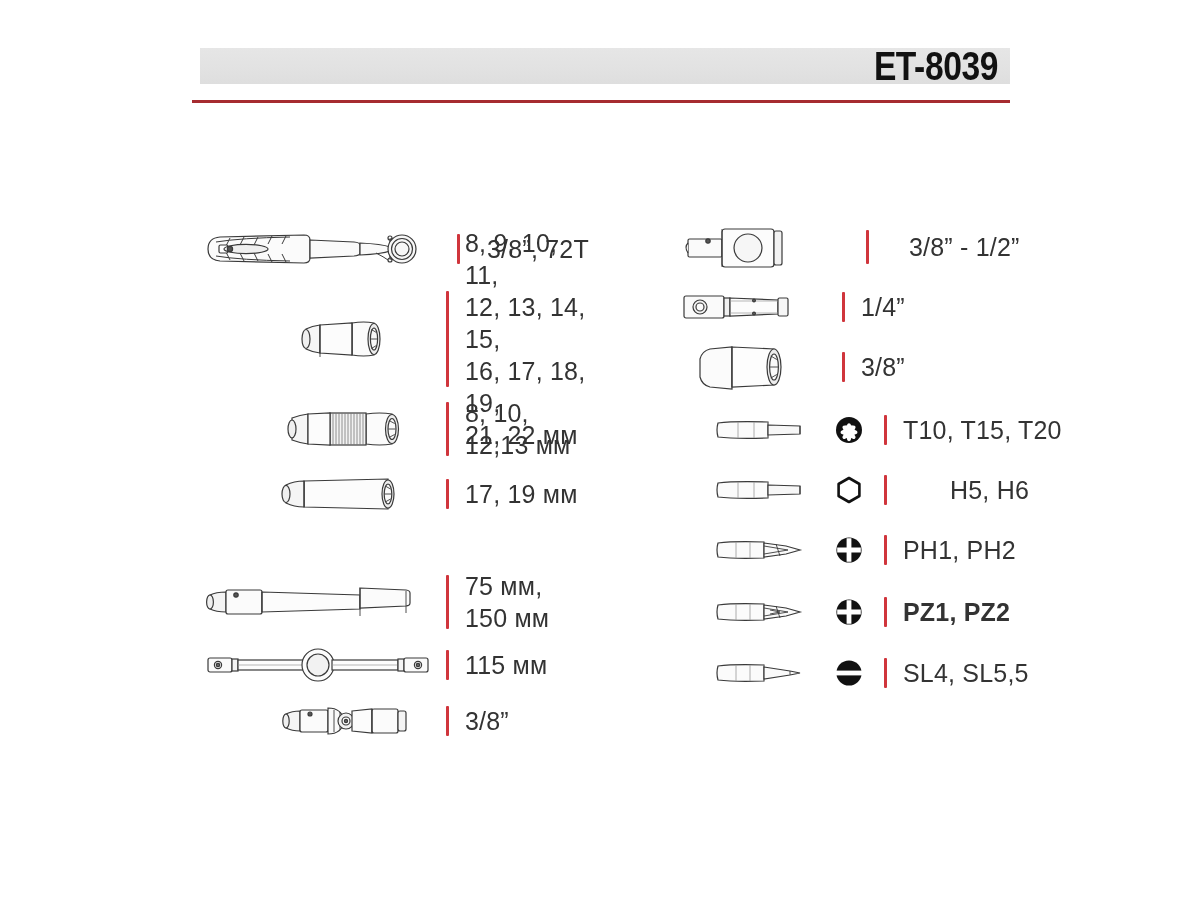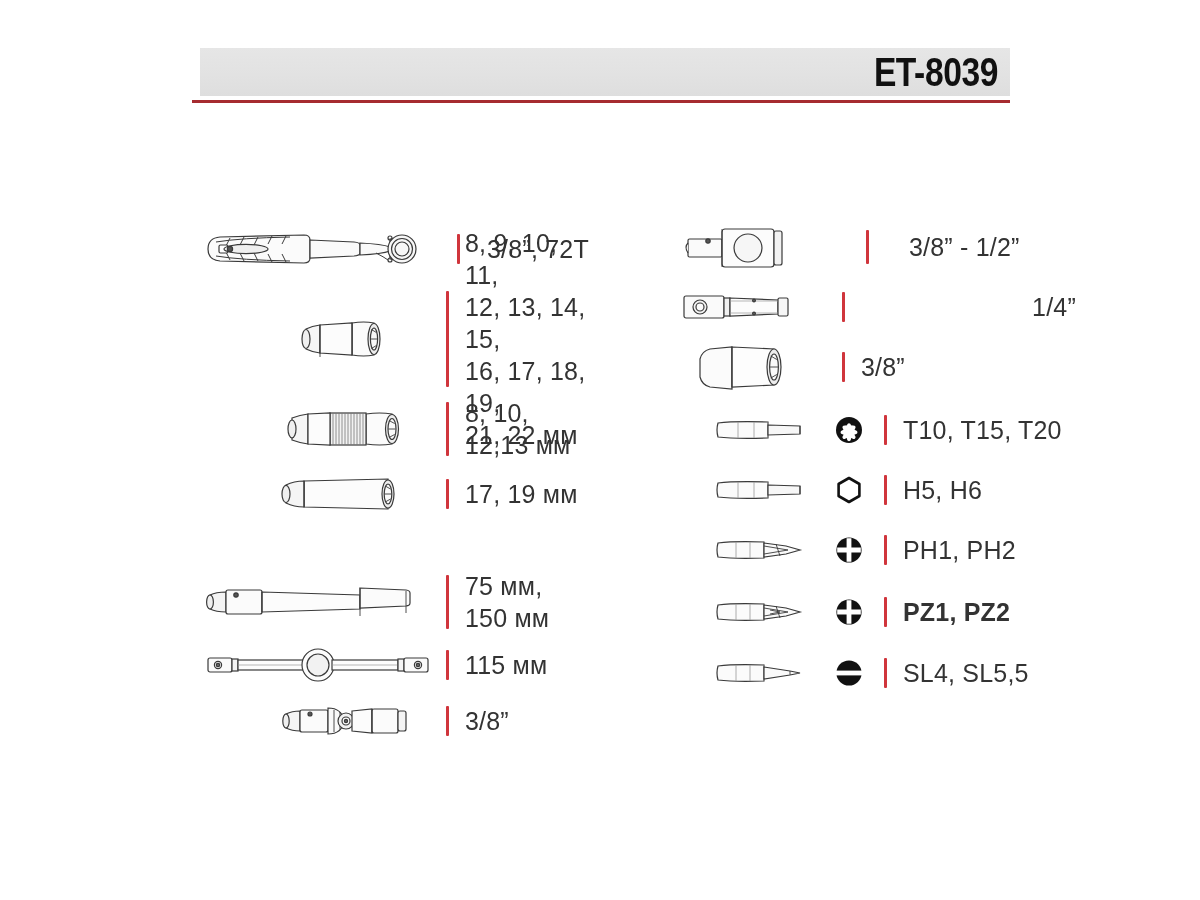--- a/index.html
+++ b/index.html
@@ -15,21 +15,21 @@
     position: relative;
     overflow: hidden;
   }
 
   
   .header {
     position: absolute;
     left: 200px;
     top: 48px;
     width: 810px;
-    height: 48px;
+    height: 36px;
     background: linear-gradient(to bottom, #e6e6e6 0%, #e2e2e2 55%, #dedede 100%);
     display: flex;
     align-items: center;
     justify-content: flex-end;
   }
   .header-code {
     font-family: "Liberation Sans Narrow", "Liberation Sans", sans-serif;
     font-weight: bold;
     font-size: 40px;
     letter-spacing: -0.5px;
@@ -99,24 +99,24 @@
   
   .r-ratchet    { height: 68px; gap: 11px; }
   .r-socket     { height: 112px; }
   .r-deep       { height: 68px; }
   .r-long       { height: 62px; }
   .r-ext        { height: 70px; margin-top: 42px; }
   .r-tbar       { height: 56px; align-items: center; }
   .r-uj         { height: 56px; }
 
   .a-adapter    { height: 64px; gap: 24px; }
-  .a-quarter    { height: 56px; text-align: right; }
+  .a-quarter    { height: 56px; }
   .a-holder     { height: 64px; }
   .a-torx       { height: 62px; }
-  .a-hex        { height: 58px; }
+  .a-hex        { height: 58px; text-align: center; }
   .a-ph         { height: 62px; }
   .a-pz         { height: 62px; font-weight: bold; }
   .a-sl         { height: 60px; }
 
   .bit-icon {
     flex: 0 0 auto;
     width: 34px;
     display: flex;
     align-items: center;
     justify-content: center;

